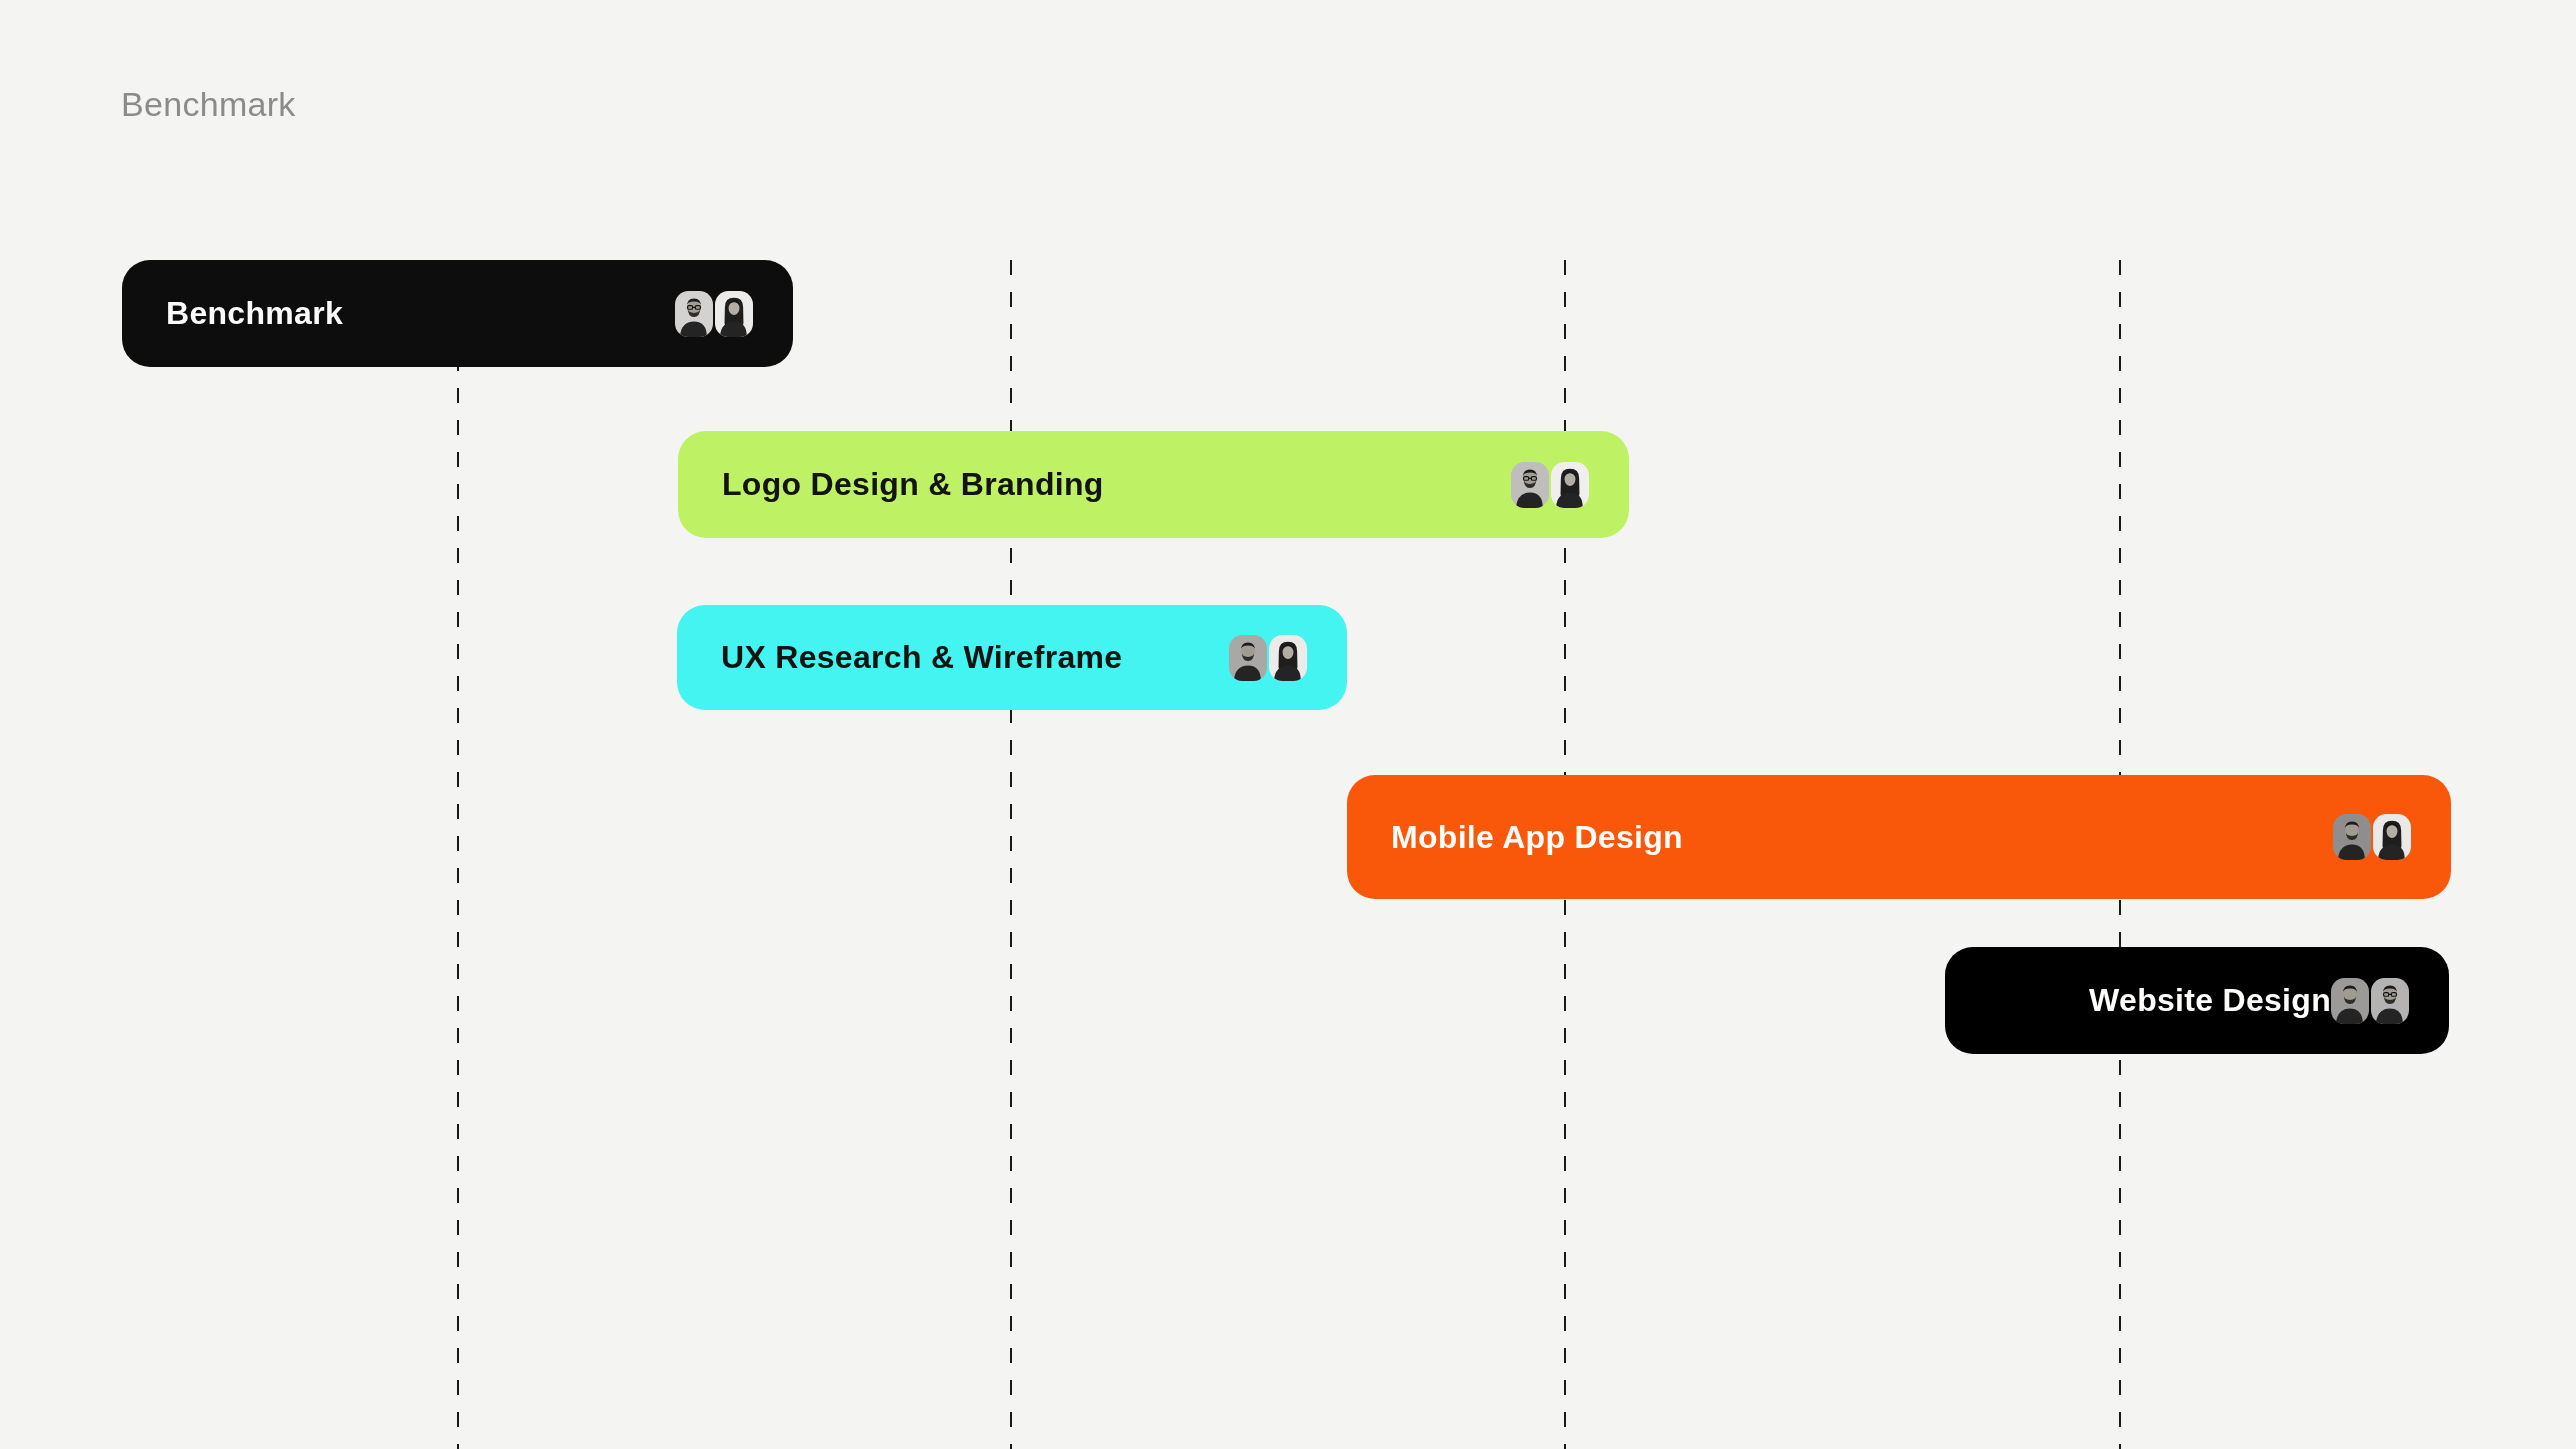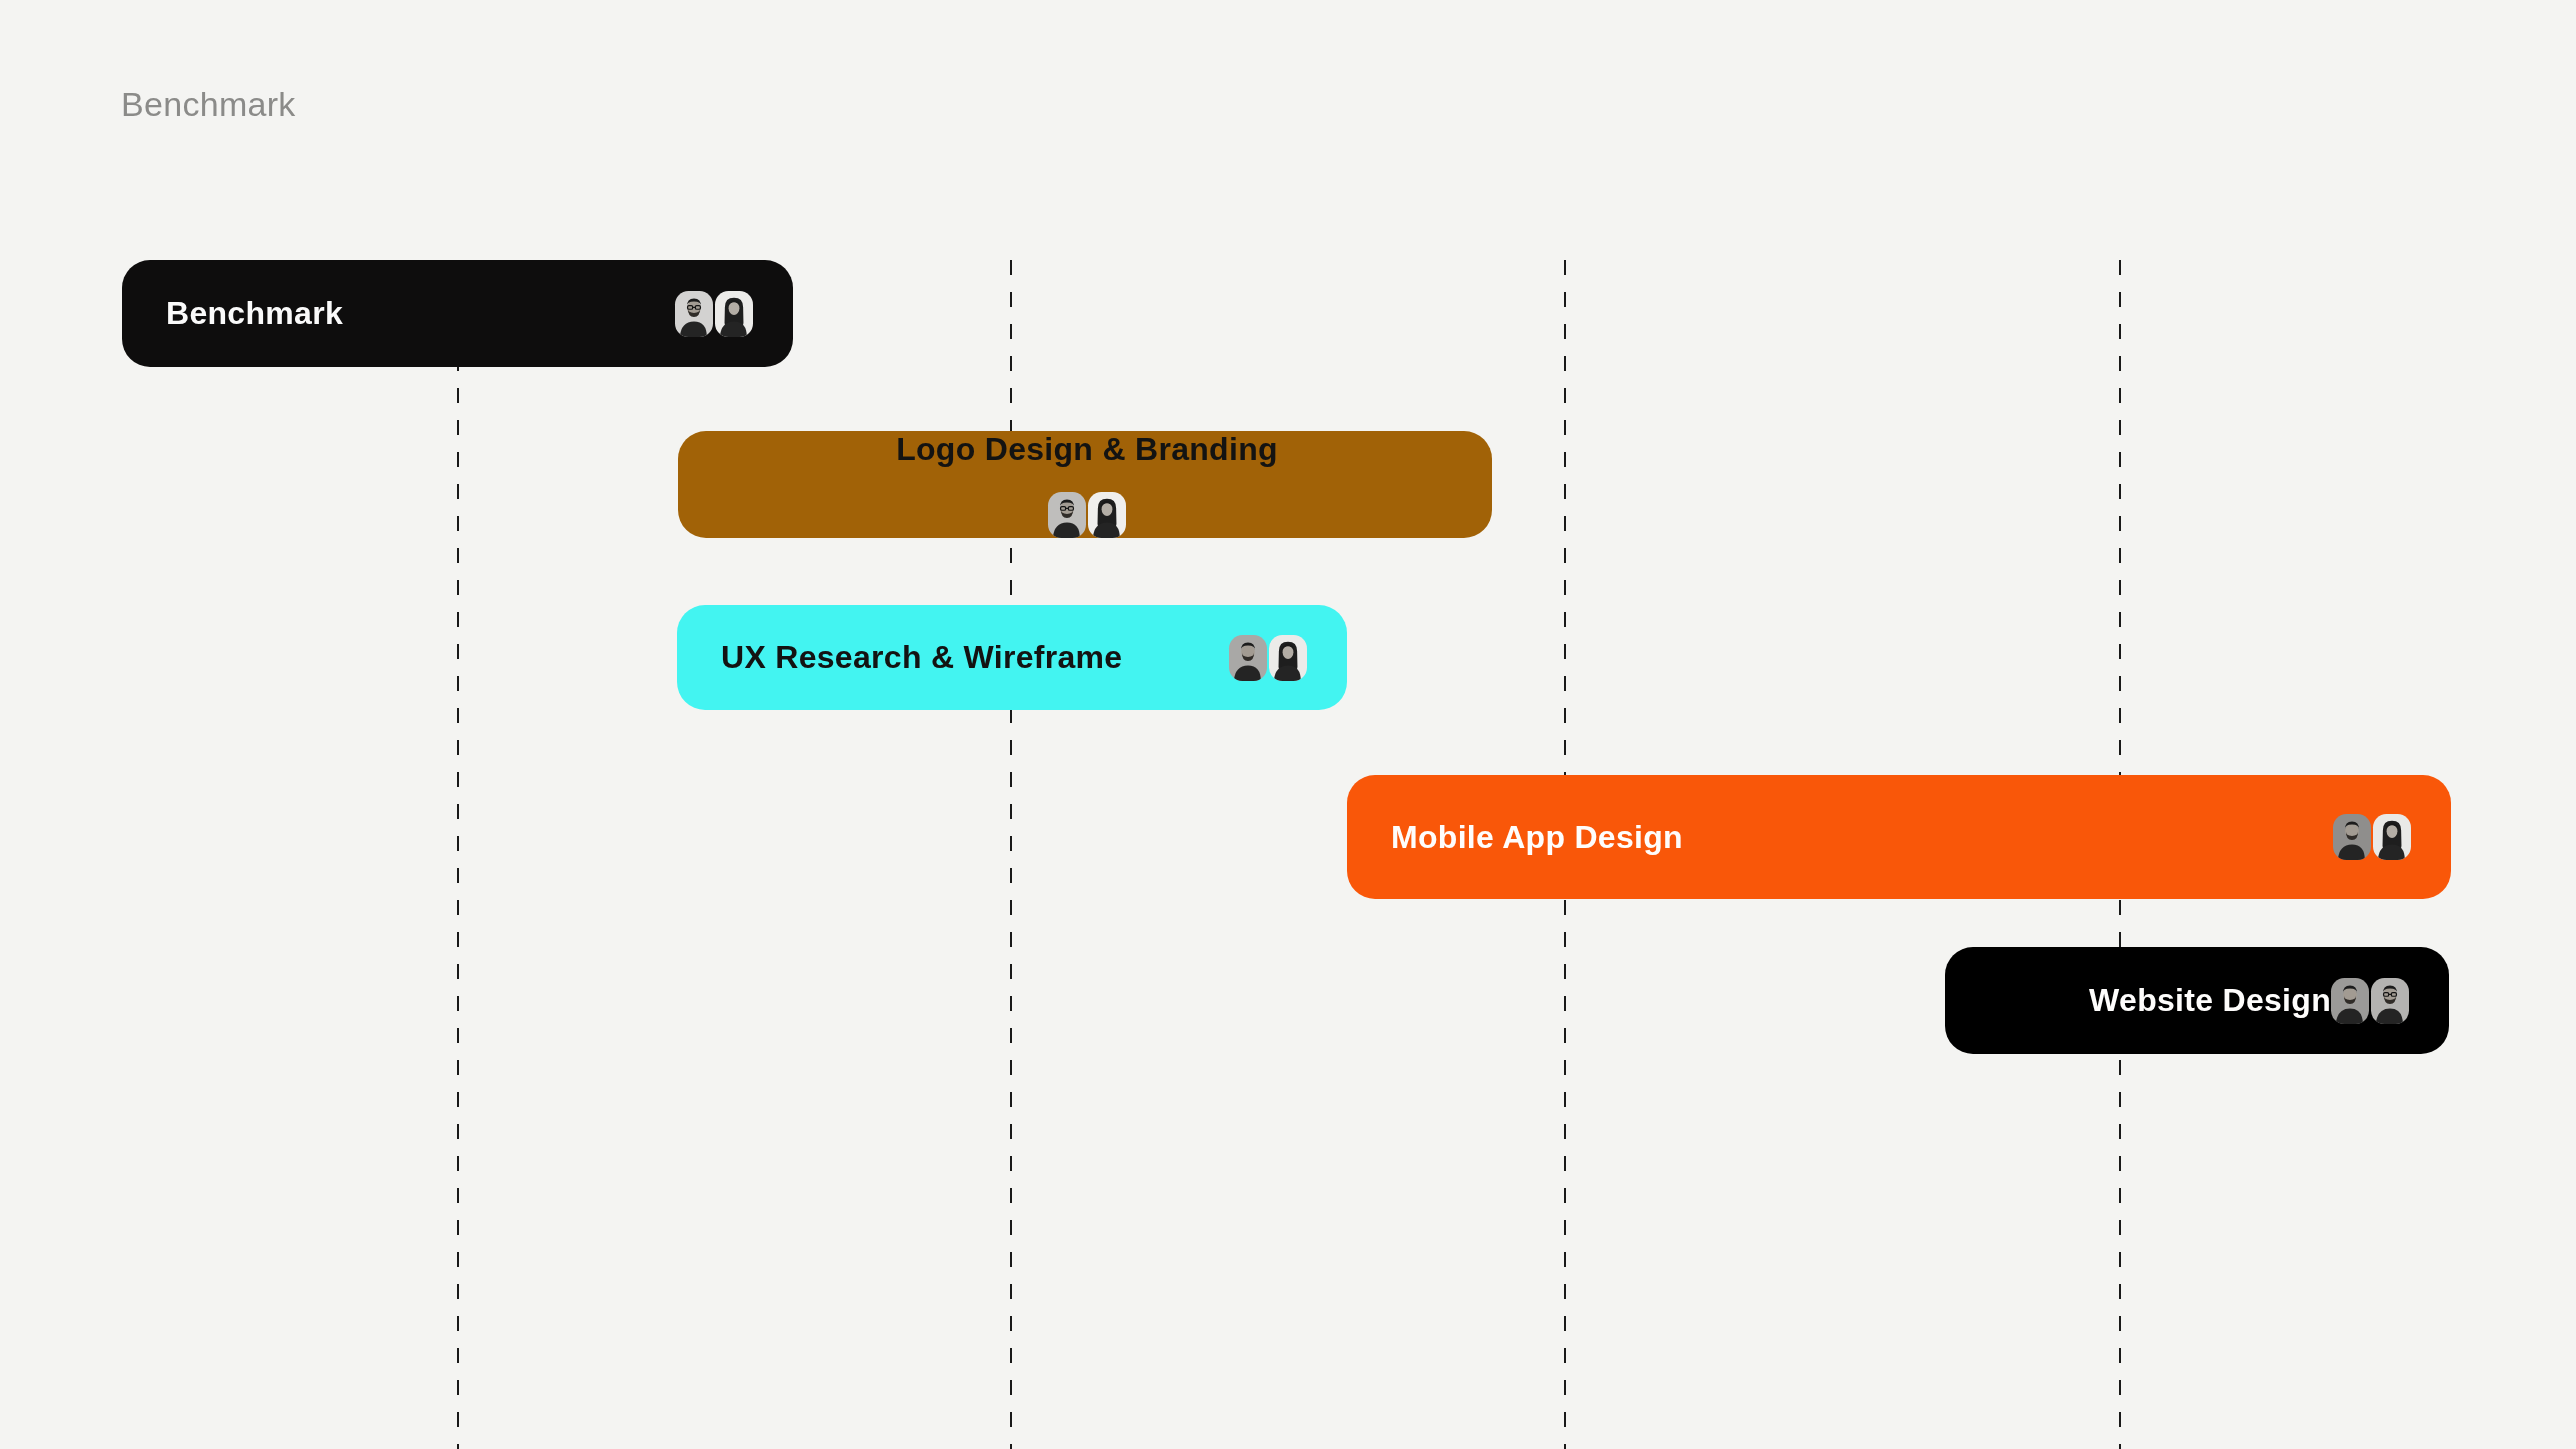--- a/index.html
+++ b/index.html
@@ -65,21 +65,21 @@
           <div class="avatar" style="background: rgb(236, 235, 233);">
             <svg viewBox="0 0 56 68" xmlns="http://www.w3.org/2000/svg">
               <path d="M14.5 24 Q14.5 10 28 10 Q41.5 10 41.5 24 L42 47 Q42 53 35.5 53 L20.5 53 Q14 53 14 47 Z" fill="#1e1e1e"></path>
               <path d="M7 68 Q9 45 28 45 Q47 45 47 68 Z" fill="#242424"></path>
               <ellipse cx="28" cy="25.5" rx="8" ry="10" fill="#b3ada5"></ellipse>
               <path d="M19 22 Q20 13 28 13 Q36 13 37 22 Q33 16.5 28 16.5 Q23 16.5 19 22 Z" fill="#191919"></path>
             </svg>
           </div>
         </div>
       </div>
-      <div class="task" style="left: 678px; top: 431px; width: 814px; height: 107px; background: #a16207; color: rgb(19, 19, 18); flex-direction: column;">
+      <div class="task" style="left: 678px; top: 431px; width: 951px; height: 107px; background: #bef264; color: rgb(19, 19, 18);">
         <span class="label">Logo Design &amp; Branding</span>
         <div class="avatars">
           <div class="avatar" style="background: rgb(191, 190, 188);">
             <svg viewBox="0 0 56 68" xmlns="http://www.w3.org/2000/svg">
               <path d="M7 68 Q9 45 28 45 Q47 45 47 68 Z" fill="#242424"></path>
               <ellipse cx="28" cy="25" rx="10" ry="12" fill="#a29b92"></ellipse>
               <path d="M17.5 23 Q17.5 11 28 11 Q38.5 11 38.5 23 Q38.5 15.5 28 15.5 Q17.5 15.5 17.5 23 Z" fill="#1c1c1c"></path>
               <path d="M19 26 Q19 38.5 28 38.5 Q37 38.5 37 26 Q37 32 28 32.5 Q19 32 19 26 Z" fill="#302c28"></path>
               <g stroke="#141414" stroke-width="1.8" fill="none">
                 <rect x="18.5" y="21.5" width="7.5" height="5.5" rx="2"></rect>

